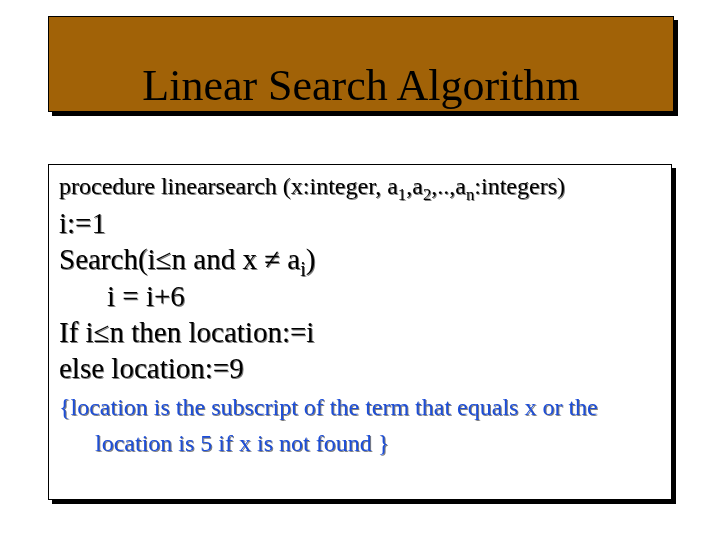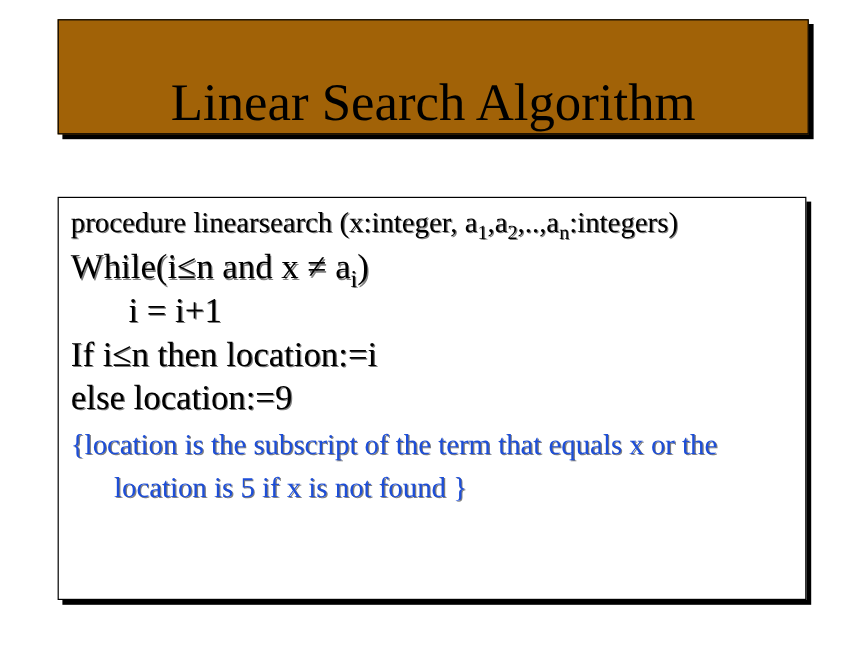--- a/index.html
+++ b/index.html
@@ -78,26 +78,27 @@
 <div class="title-box">
   <span class="title-text">Linear Search Algorithm</span>
 </div>
 
 <div class="body-box">
 
   <div class="proc-line">
     <span>procedure linearsearch (x:integer, a</span><sub>1</sub><span>,a</span><sub>2</sub><span>,..,a</span><sub>n</sub><span>:integers)</span>
   </div>
 
+  <div class="code-line">i:=1</div>
 
   <div class="code-line">
-    <span>While(i≤n and x ≠ a</span><sub>i</sub><span>)</span>
+    <span>Search(i≤n and x ≠ a</span><sub>i</sub><span>)</span>
   </div>
 
-  <div class="code-line indent">i = i+1</div>
+  <div class="code-line indent">i = i+6</div>
 
   <div class="code-line">If i≤n then location:=i</div>
 
   <div class="code-line">else location:=9</div>
 
   <div class="footnote">{location is the subscript of the term that equals x or the</div>
   <div class="footnote footnote-cont">location is 5 if x is not found }</div>
 
 </div>
 

